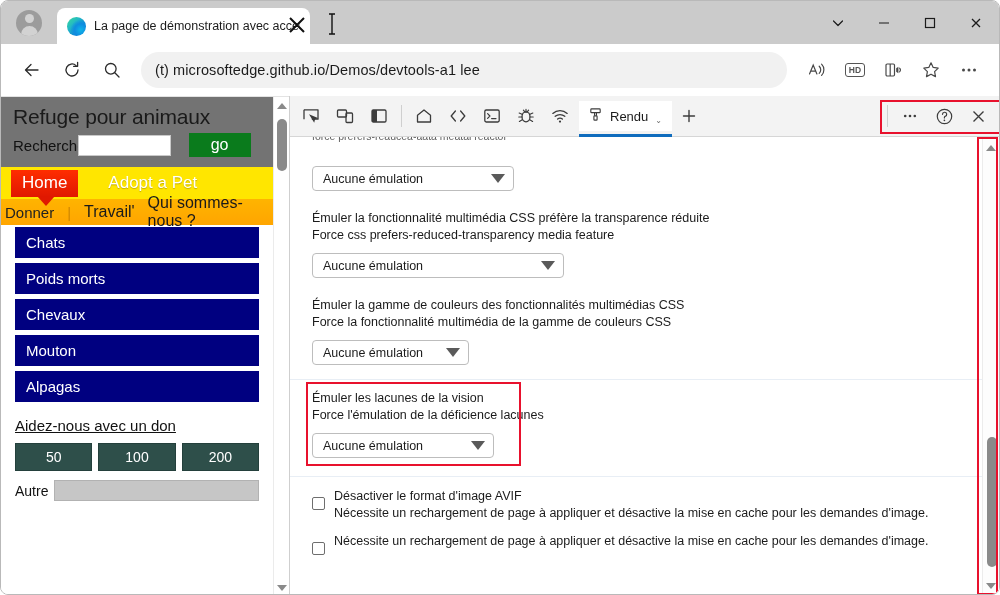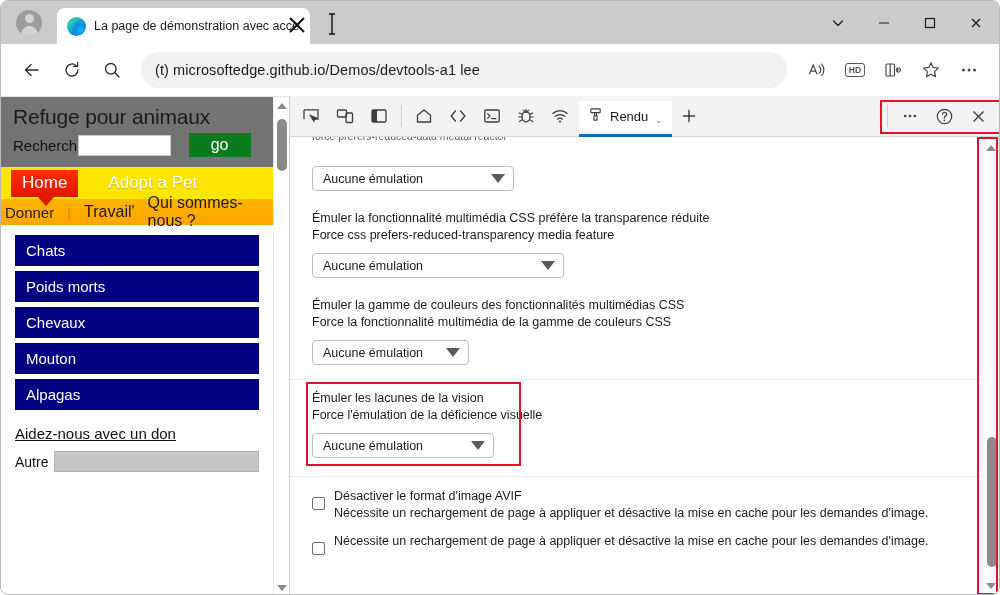--- a/index.html
+++ b/index.html
@@ -177,21 +177,21 @@
     border-left: 9px solid transparent;
     border-right: 9px solid transparent;
     border-top: 10px solid #e01800;
   }
   .nav-link { font-size: 17px; color: #ffffff; text-shadow: 0 1px 1px rgba(0,0,0,.25); }
   .nav-row2 { display: flex; align-items: center; height: 26px; padding-left: 4px; gap: 13px; }
   .nav-link-dark { font-size: 15px; color: #222; }
   .nav-link-dark2 { font-size: 16px; color: #1a1a1a; }
   .nav-sep { color: #d08800; font-size: 15px; }
 
-  .animal-list { padding: 10px 14px 0 14px; }
+  .animal-list { padding: 2px 14px 0 14px; }
   .animal-item {
     background: #000080; color: #ffffff;
     font-size: 15px;
     padding: 7px 0 7px 11px;
     margin-bottom: 5px;
   }
   .donate-block { padding: 10px 14px 0 14px; }
   .donate-title { font-size: 15px; color: #111; margin-bottom: 9px; text-decoration: underline; }
   .donate-btns { display: flex; gap: 6px; }
   .donate-btn {
@@ -468,20 +468,25 @@
         <div class="animal-list">
           <div class="animal-item">Chats</div>
           <div class="animal-item">Poids morts</div>
           <div class="animal-item">Chevaux</div>
           <div class="animal-item">Mouton</div>
           <div class="animal-item">Alpagas</div>
         </div>
 
         <div class="donate-block">
           <div class="donate-title">Aidez-nous avec un don</div>
+          <div class="donate-btns">
+            <div class="donate-btn">50</div>
+            <div class="donate-btn">100</div>
+            <div class="donate-btn">200</div>
+          </div>
           <div class="other-row">
             <span class="other-label">Autre</span>
             <input class="other-input" type="text" placeholder="" style="">
           </div>
         </div>
 
       </div>
 
       <div class="pg-scroll">
         <div class="sb-arrow" style="top:0">
@@ -619,21 +624,21 @@
             <div class="dd dd-w3">
               <span>Aucune émulation</span>
               <span class="caret"></span>
             </div>
           </div>
 
           <div class="hr-sep"></div>
 
           <div class="vision-wrap">
             <div class="setting-title">Émuler les lacunes de la vision</div>
-            <div class="setting-sub">Force l'émulation de la déficience visuelle</div>
+            <div class="setting-sub">Force l'émulation de la déficience lacunes</div>
             <div class="dd dd-w4">
               <span>Aucune émulation</span>
               <span class="caret"></span>
             </div>
             <div class="redbox-vision"></div>
           </div>
 
           <div class="hr-sep" style="margin-top:6px"></div>
 
           <div class="check-row">

